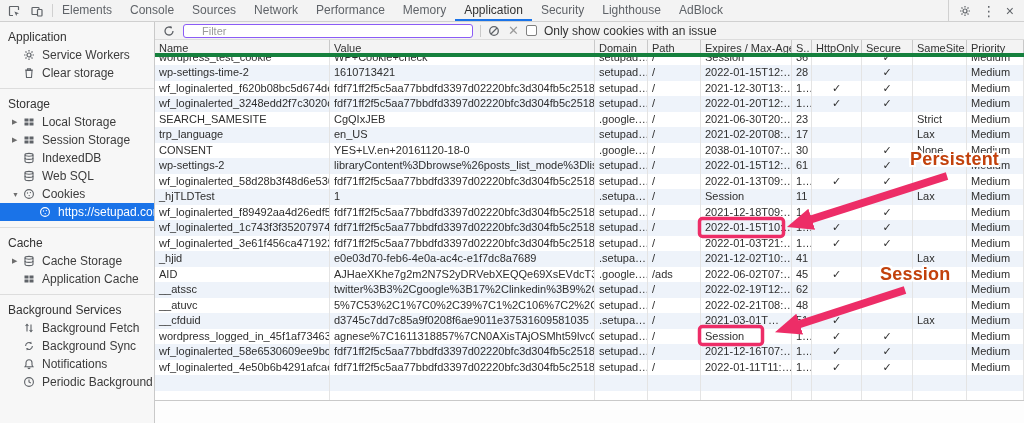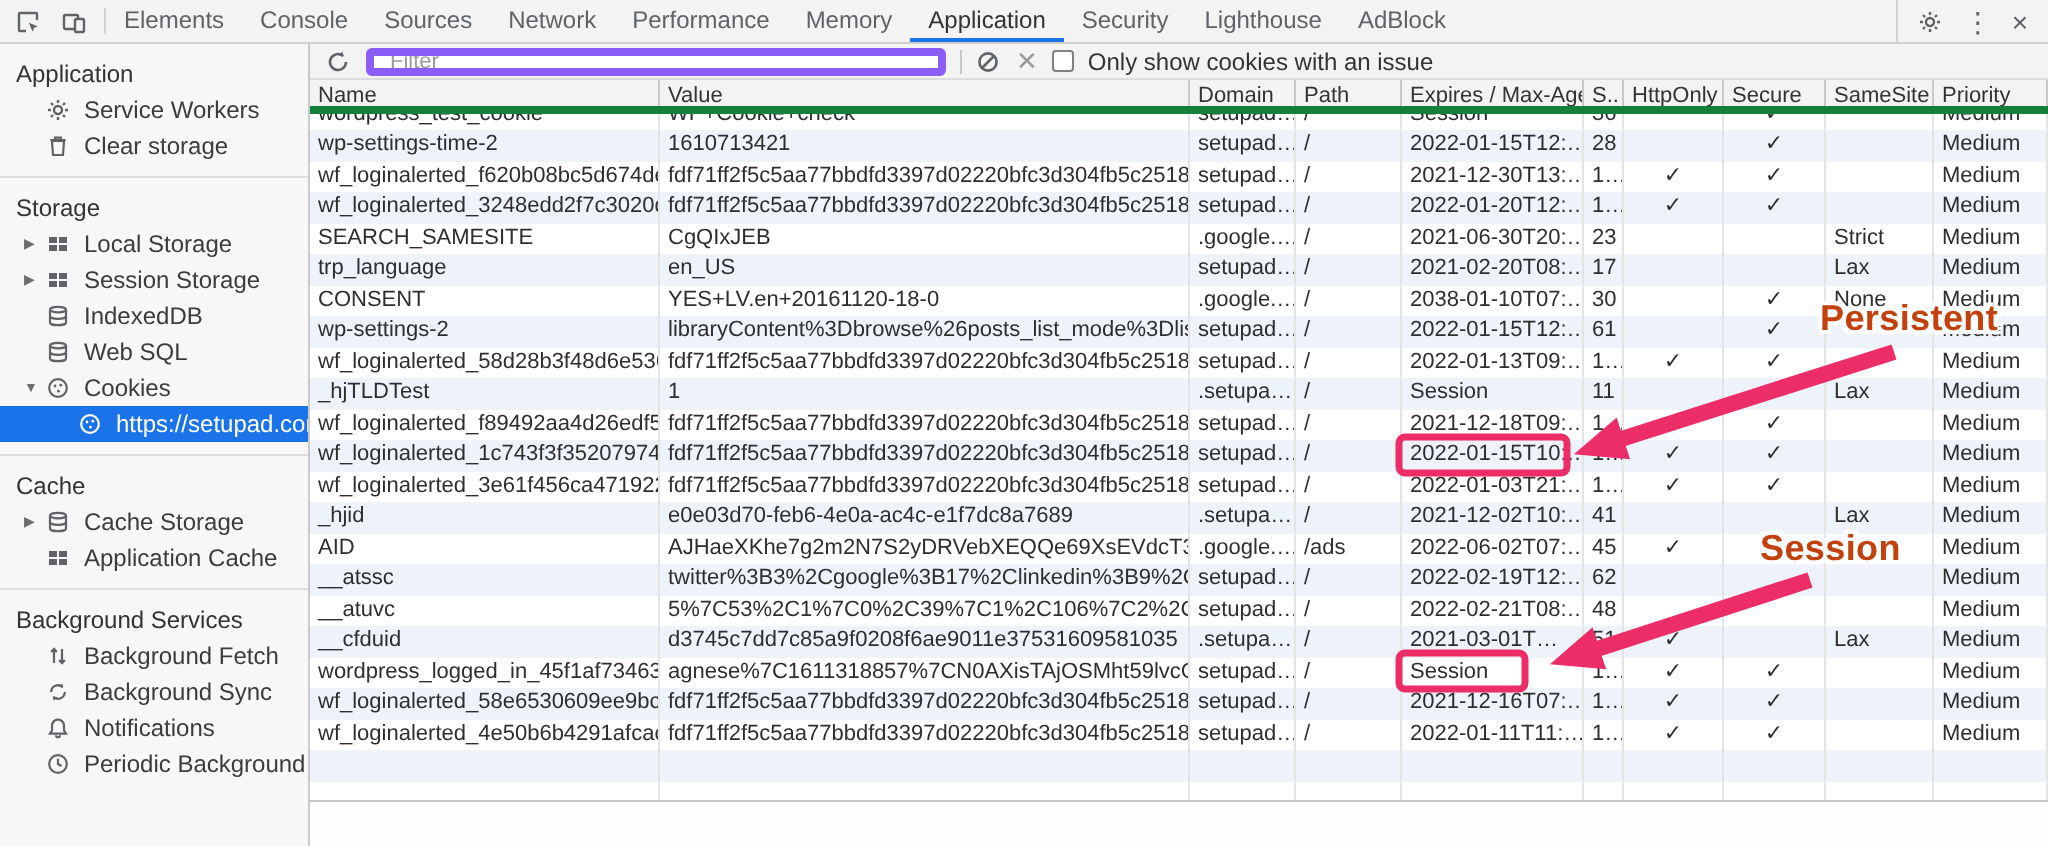--- a/index.html
+++ b/index.html
@@ -52,22 +52,22 @@
   
   .main { flex:1; display:flex; flex-direction:column; background:#fff; min-width:0; }
 
   .filterbar {
     height:18px; background:#f3f3f3; border-bottom:1px solid #dcdcdc;
     display:flex; align-items:center; gap:7px; padding:0 8px; color:#5f6368; flex:none;
   }
   .fb-icon { width:13px; height:13px; display:flex; align-items:center; color:#5f6368; }
   .fb-icon svg { width:12px; height:12px; }
   .filter-input {
-    width:290px; height:14px; border:4px solid #8b5cf6; border-radius:3px;
-    font-size:11px; padding:0 8px; color:#333; outline:none; background:#fff;
+    width:290px; height:14px; border:1px solid #8b5cf6; border-radius:3px;
+    font-size:11px; padding:0 18px; color:#333; outline:none; background:#fff;
     font-family:"Liberation Sans", sans-serif;
   }
   .filter-input::placeholder { color:#9a9a9a; }
   .fb-sep { width:1px; height:12px; background:#c9c9c9; }
   .fb-x { font-size:13px; color:#9a9a9a; line-height:1; }
   .fb-check {
     width:11px; height:11px; border:1px solid #808080; border-radius:2px;
     background:#fff; flex:none;
   }
   .fb-label { font-size:12px; color:#333; white-space:nowrap; }

